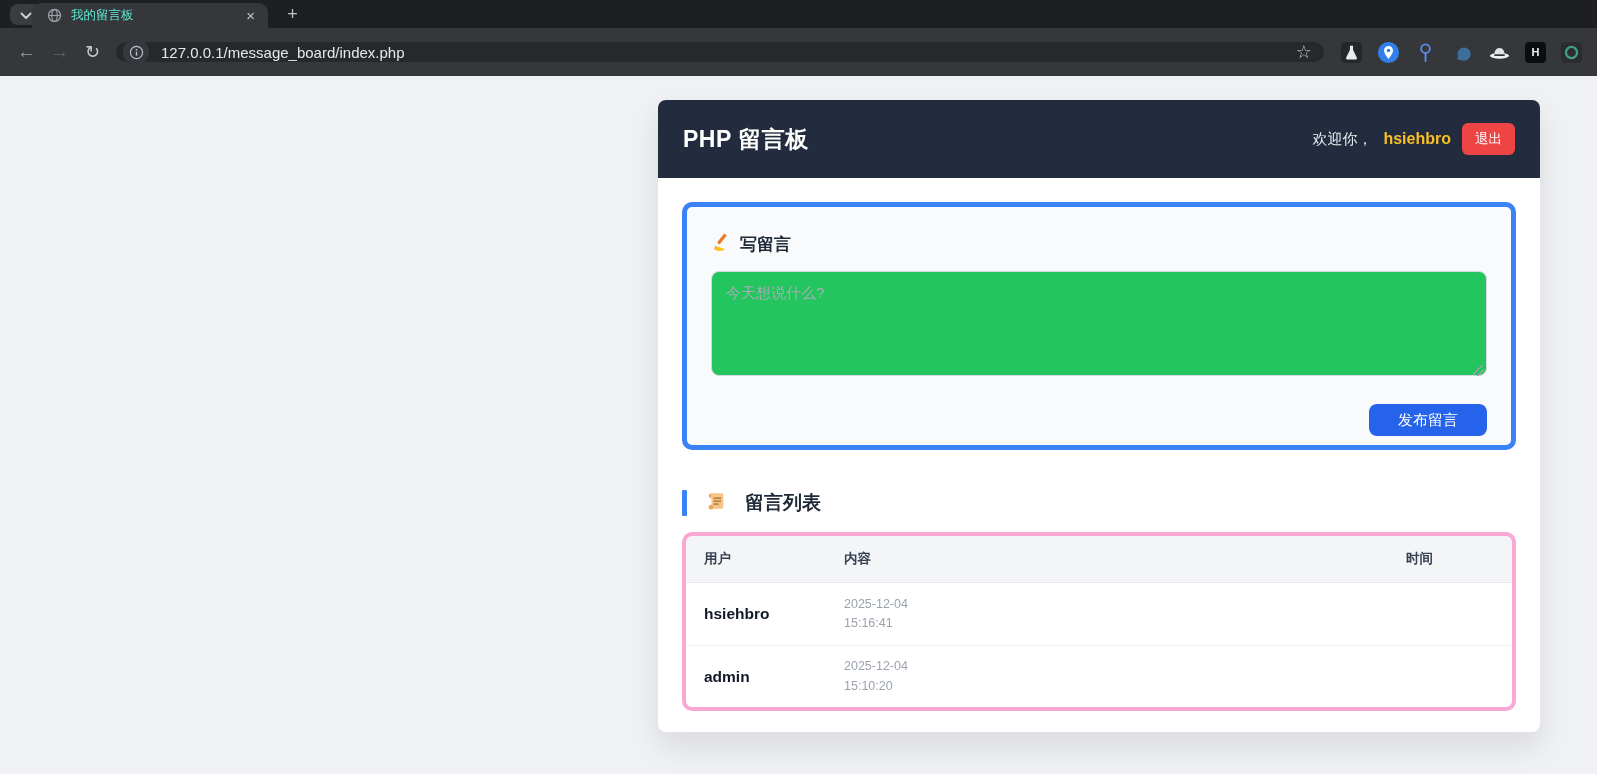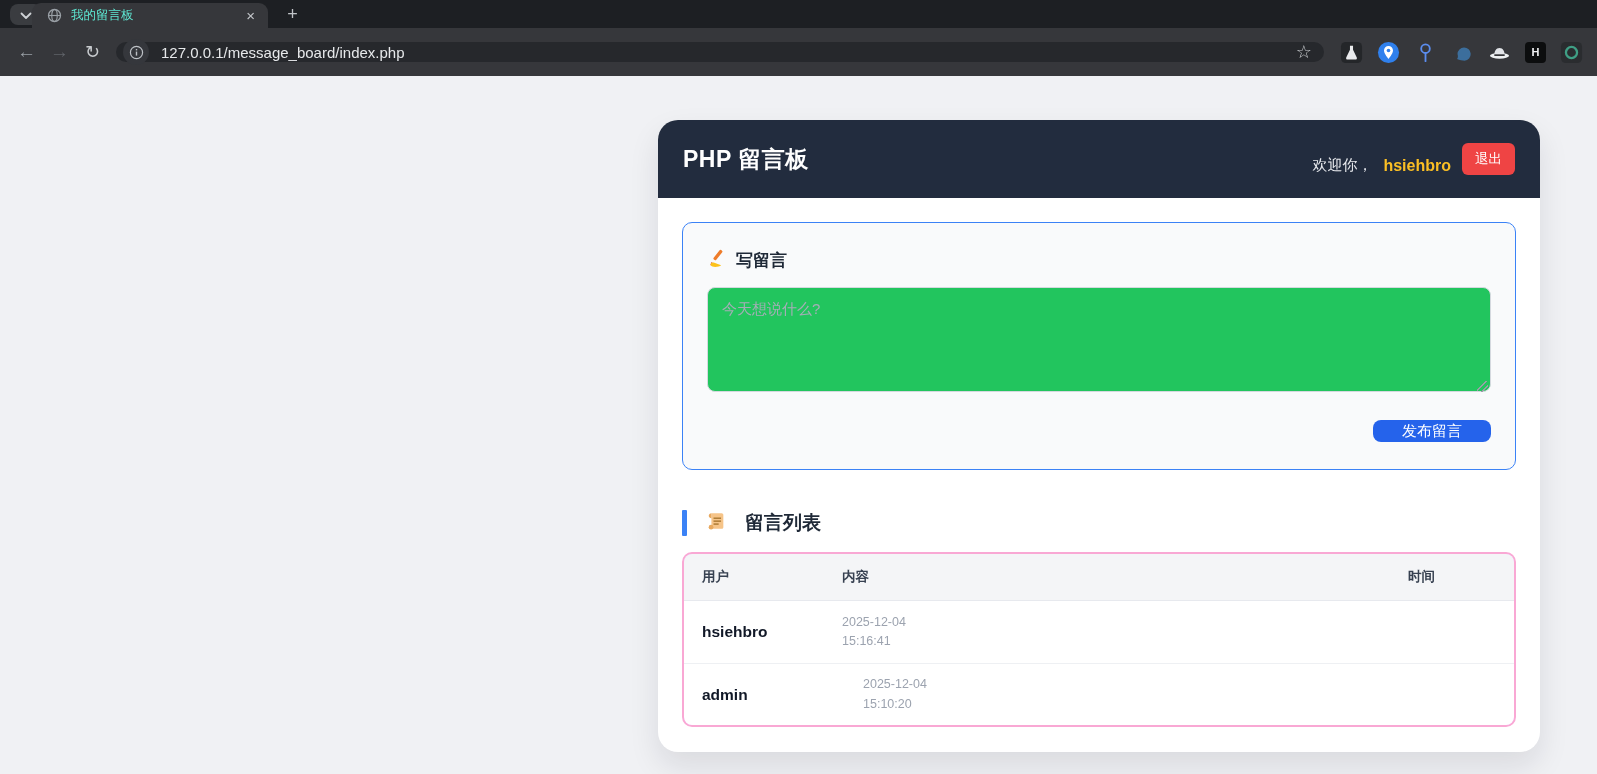--- a/index.html
+++ b/index.html
@@ -42,65 +42,65 @@
   .extensions { display:flex; align-items:center; gap:14px; margin-left:16px; }
   .ext { width:23px; height:23px; display:flex; align-items:center;
          justify-content:center; cursor:pointer; flex:0 0 auto; }
   .h-badge { width:21px; height:21px; background:#0c0d0e; border-radius:4px;
              color:#f2f3f5; font-weight:bold; font-size:11px; display:flex;
              align-items:center; justify-content:center; }
 
   
   .page { position:absolute; top:76px; left:0; right:0; bottom:0;
           background:#f0f1f4; }
-  .container { position:absolute; left:658px; top:44px; width:882px; height:632px;
-               background:#ffffff; border-radius:20px; overflow:hidden;
+  .container { position:absolute; left:658px; top:24px; width:882px; height:632px;
+               background:#ffffff; border-radius:8px; overflow:hidden;
                box-shadow:0 14px 30px rgba(15,23,42,.10); }
   .board-header { height:78px; background:#222c3e; display:flex;
                   align-items:center; padding:0 25px; }
   .board-title { color:#ffffff; font-size:23px; font-weight:bold;
                  letter-spacing:.5px; }
-  .header-right { margin-left:auto; display:flex; align-items:flex-end; gap:11px;
+  .header-right { margin-left:auto; display:flex; align-items:center; gap:11px;
                   color:#e8eaee; font-size:15px; }
   .uname { color:#fbbf24; font-weight:bold; font-size:16px; }
   .logout { background:#ef4444; color:#fff; border:none; border-radius:6px;
             padding:7px 13px; font-size:13.5px; cursor:pointer;
             font-family:inherit; }
 
   .inner { padding:24px; }
-  .compose-card { background:#f9fafb; border:1px solid #3b82f6;
+  .compose-card { background:#f9fafb; border:5px solid #3b82f6;
                   border-radius:10px; padding:24px; height:248px; }
   .compose-head { display:flex; align-items:center; gap:8px; font-size:17px;
                   font-weight:bold; color:#1f2937; }
   .ta-wrap { position:relative; margin-top:14px; }
   textarea { width:100%; height:105px; border:1px solid #d5d9df;
              border-radius:8px; padding:12px 14px; font-size:15px; color:#374151;
              resize:none; background:#22c55e; font-family:inherit; outline:none; }
   textarea::placeholder { color:#a6adb7; }
   .resize-grip { position:absolute; right:3px; bottom:4px; width:11px; height:11px;
       background:linear-gradient(135deg, transparent 40%, #9aa0a6 40%, #9aa0a6 48%,
                  transparent 48%, transparent 66%, #9aa0a6 66%, #9aa0a6 74%, transparent 74%);
       cursor:nwse-resize; }
   .compose-actions { display:flex; justify-content:flex-end; margin-top:24px; }
   .submit { background:#2563eb; color:#fff; border:none; border-radius:8px;
-            height:22px; padding:0 29px; font-size:15px; cursor:pointer;
+            height:32px; padding:0 29px; font-size:15px; cursor:pointer;
             font-family:inherit; }
 
   .list-head { display:flex; align-items:center; gap:18px; margin:40px 0 16px 0; }
   .bar { width:5px; height:26px; background:#3b82f6; border-radius:1px; }
   .list-title { font-size:19px; font-weight:bold; color:#1f2937; }
 
-  .table { border:2px solid #f9a8d4; border-radius:10px; overflow:hidden;
+  .table { border:4px solid #f9a8d4; border-radius:10px; overflow:hidden;
            background:#f0abfc; }
   .trow { display:grid; grid-template-columns:140px 1fr 84px;
           padding:0 22px 0 18px; align-items:center; }
   .thead { background:#f4f5f7; height:47px; border-bottom:1px solid #e7e9ee;
            font-size:13.5px; font-weight:bold; color:#374151; }
   .mrow { min-height:62px; font-size:15px; background:#fff; }
-  .mrow + .mrow { border-top:1px solid #eef0f3;gap:21px; }
+  .mrow + .mrow { border-top:1px solid #eef0f3; }
   .cell-user { font-weight:bold; color:#111827; font-size:15.5px; }
   .cell-content { color:#374151; }
   .cell-time { color:#9ca3af; font-size:12.5px; line-height:1.55; }
 </style>
 <title>我的留言板</title></head>
 <body>
 
 <div class="screen">
 
   <div class="tabstrip">

